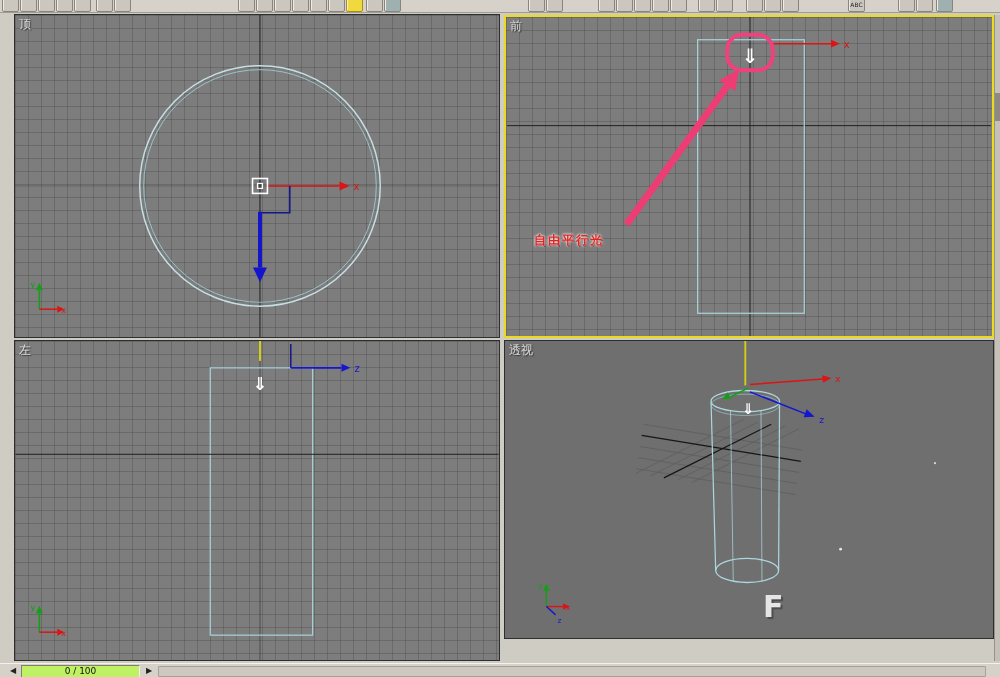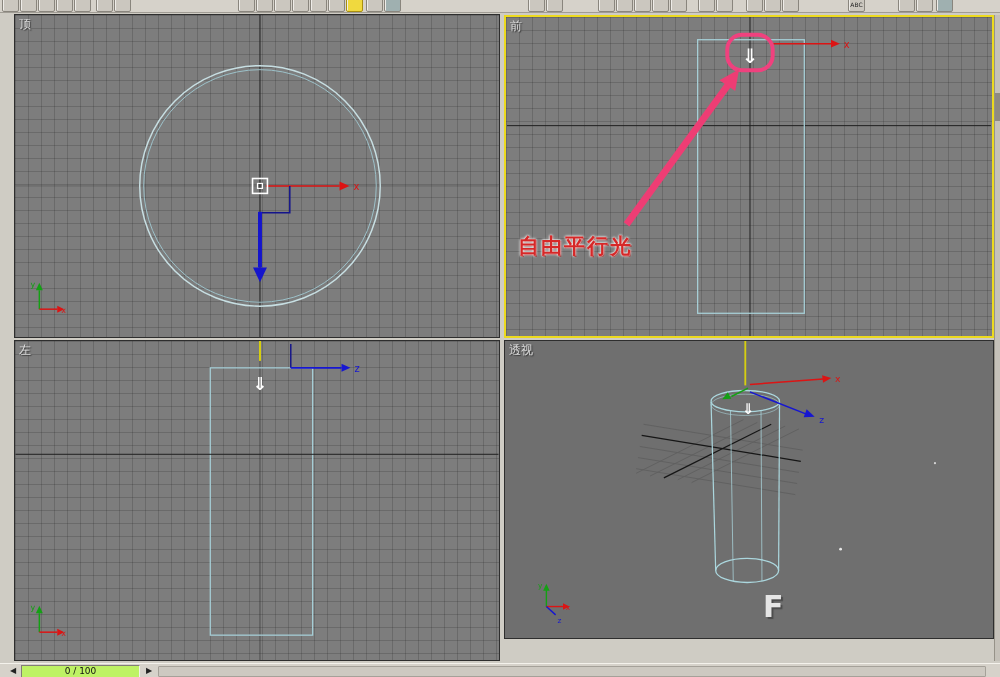--- a/index.html
+++ b/index.html
@@ -16,21 +16,21 @@
 
   
   .viewport{position:absolute;background:#7d7d7d;border:1px solid #2e2e2e;overflow:hidden}
   .viewport.active{border:2px solid #ecda1e}
   .viewport.persp{background:#6f6f6f}
   .gridbg{background-image:
     repeating-linear-gradient(to right, rgba(30,30,30,.20) 0 1px, transparent 1px 13px),
     repeating-linear-gradient(to bottom, rgba(30,30,30,.20) 0 1px, transparent 1px 13px)}
   .vp-label{position:absolute;left:4px;top:1px;font-size:12px;color:#dcdcdc;text-shadow:1px 1px 1px rgba(40,40,40,.85);z-index:3;cursor:default}
   .vp-svg{position:absolute;left:0;top:0;width:100%;height:100%}
-  .annotation-text{position:absolute;left:12px;top:215px;font-size:21px;font-weight:bold;color:#d62828;
+  .annotation-text{position:absolute;left:28px;top:215px;font-size:12px;font-weight:bold;color:#d62828;
     text-shadow:0 0 3px #fff,0 0 2px #fff,1px 1px 0 #8c0f0f;letter-spacing:2px;z-index:4}
   .watermark-f{position:absolute;left:258px;top:248px;font-size:30px;font-weight:bold;color:#ececec;
     text-shadow:2px 2px 1px #4a4a4a;opacity:.95;z-index:2}
 
   
   .vscroll{position:absolute;left:994px;top:15px;width:6px;height:646px;background:#c5c1b9;border-left:1px solid #969288}
   .vthumb{position:absolute;left:0;top:78px;width:5px;height:28px;background:#8e8a82}
 
   
   .timeline{position:absolute;left:0;top:663px;width:1000px;height:14px;background:#d6d2ca;border-top:1px solid #f4f2ec}

